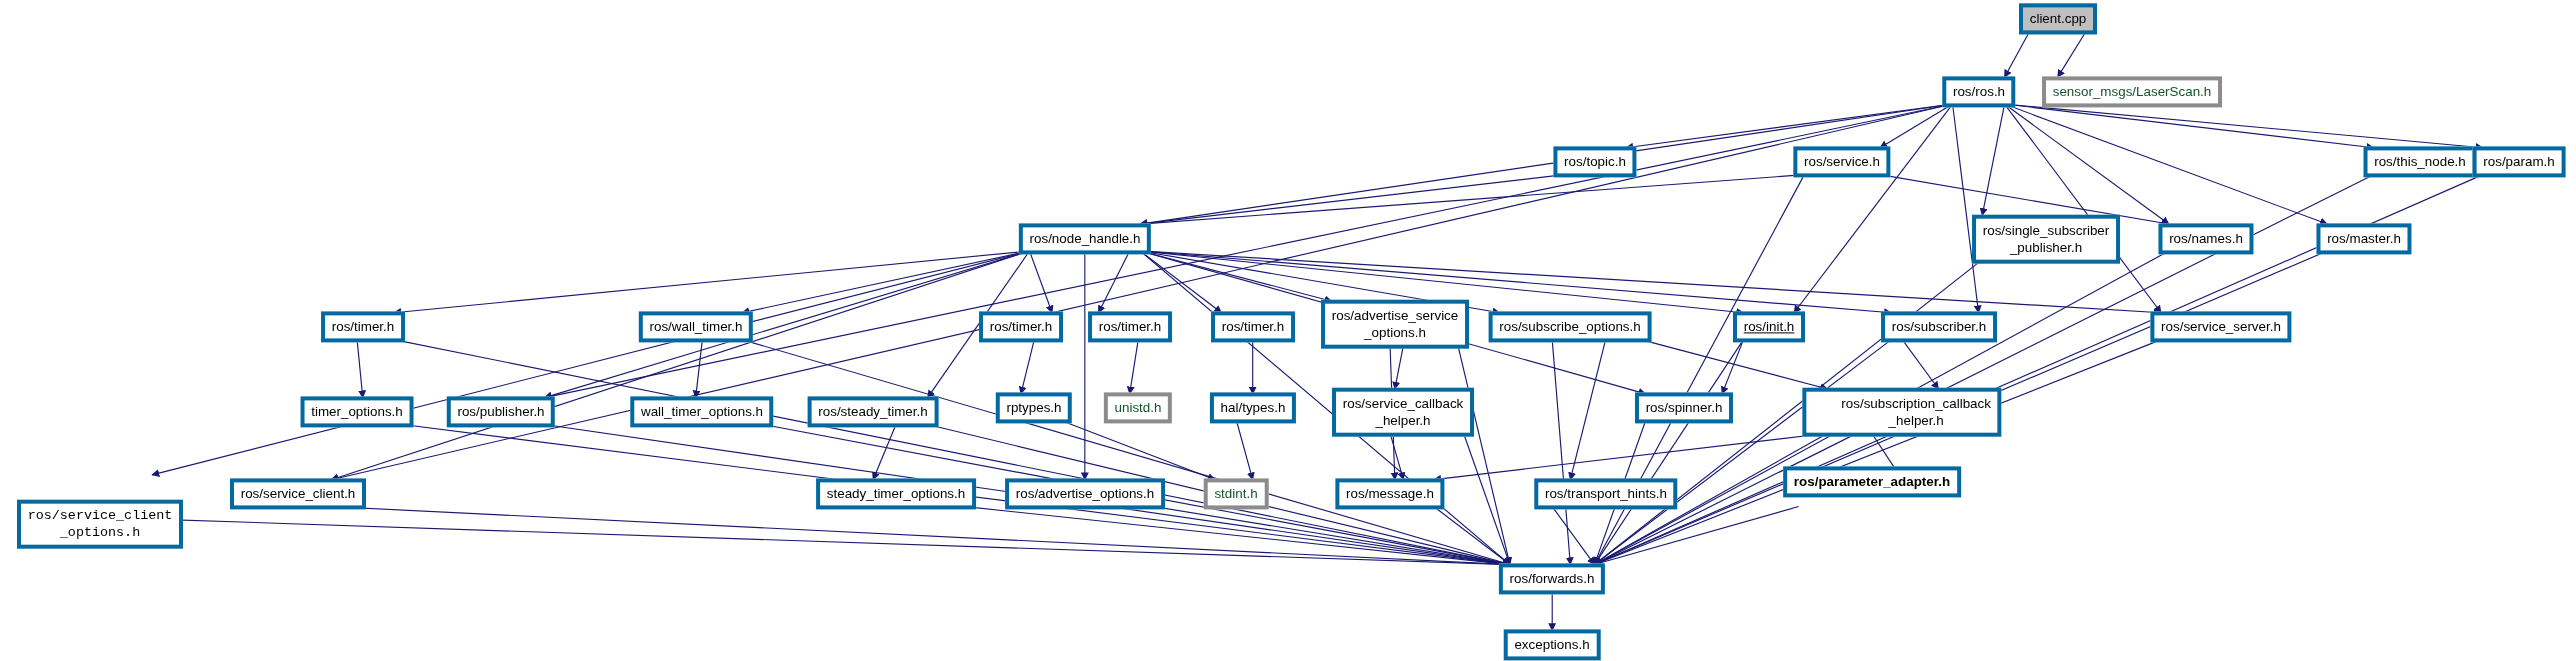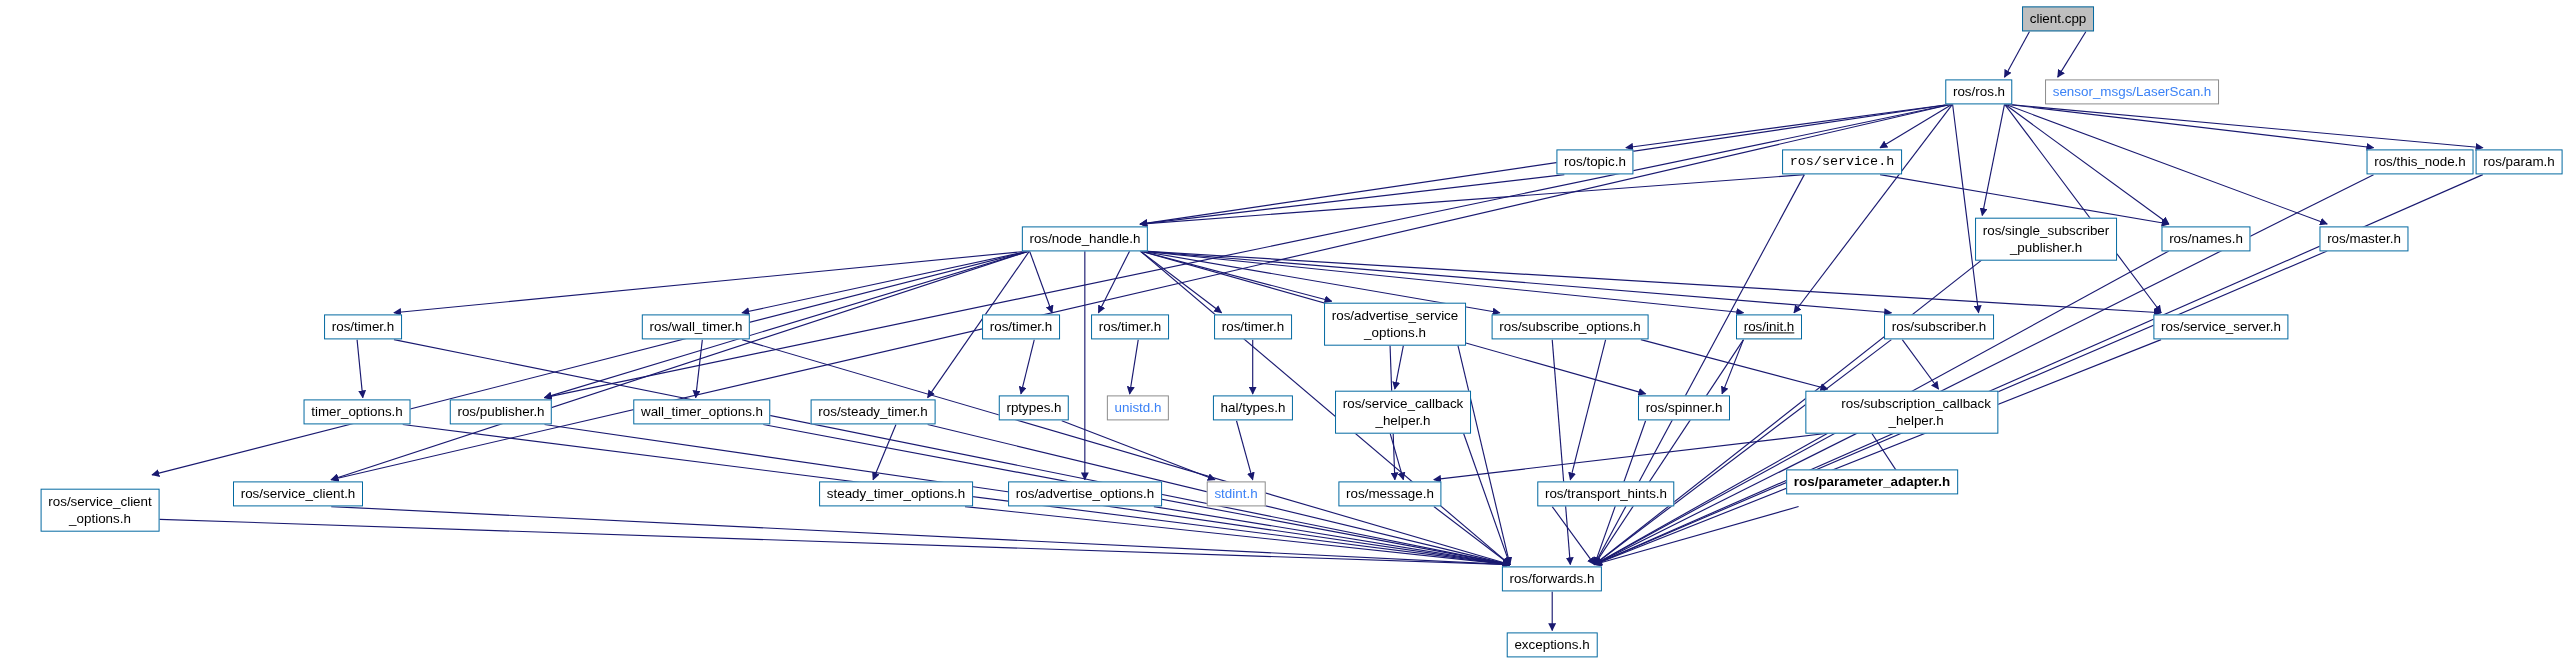--- a/index.html
+++ b/index.html
@@ -12,37 +12,37 @@
     overflow: hidden;
   }
   #edges {
     position: absolute;
     left: 0; top: 0;
     pointer-events: none;
   }
   .node {
     position: absolute;
     transform: translate(-50%, -50%);
-    border: 1px solid #0369a1;
+    border: 4px solid #0369a1;
     background: #ffffff;
     padding: 2.9px 6.7px;
     font-size: 13.4px;
     line-height: 1.3;
     white-space: pre;
     text-align: center;
     color: #000000;
     cursor: pointer;
   }
   .node.highlight {
     background: #bfbfbf;
     cursor: default;
   }
   .node.external {
     border-color: #8c8c8c;
-    color: #3b82f6;
+    color: #14532d;
     cursor: default;
   }
 </style>
 </head>
 <body>
 
 <div id="canvas" style="background: rgb(255, 255, 255);">
   <svg id="edges" width="2576" height="661" xmlns="http://www.w3.org/2000/svg" viewBox="0 0 2700 693">
     <defs>
       <marker id="arrow" viewBox="0 0 10 10" refX="9" refY="5" markerWidth="7" markerHeight="7" orient="auto-start-reverse">
@@ -129,21 +129,21 @@
         <line x1="346.9140625" y1="531.09375" x2="1582.6484375" y2="591.90625" stroke="#191970" stroke-width="1.2" marker-end="url(#arrow)"></line>
         <line x1="159.078125" y1="544.1875" x2="1582.6484375" y2="591.90625" stroke="#191970" stroke-width="1.2" marker-end="url(#arrow)"></line>
         <line x1="1209.3828125" y1="531.09375" x2="1582.6484375" y2="591.90625" stroke="#191970" stroke-width="1.2" marker-end="url(#arrow)"></line>
         <line x1="1627" y1="620.09375" x2="1627" y2="660.90625" stroke="#191970" stroke-width="1.2" marker-end="url(#arrow)"></line>
       </g>
   </svg>
 <div class="node highlight" style="background: rgb(191, 191, 191); left: 2058px; top: 19px;">client.cpp</div>
     <div class="node" style="left: 1979px; top: 92px;">ros/ros.h</div>
     <div class="node external" style="left: 2132px; top: 92px;">sensor_msgs/LaserScan.h</div>
     <div class="node" style="left: 1595px; top: 162px;">ros/topic.h</div>
-    <div class="node" style="left: 1842px; top: 162px; font-family: Liberation Mono, monospace;">ros/service.h</div>
+    <div class="node" style="left: 1842px; top: 162px;">ros/service.h</div>
     <div class="node" style="left: 2420px; top: 162px;">ros/this_node.h</div>
     <div class="node" style="left: 2519px; top: 162px;">ros/param.h</div>
     <div class="node" style="left: 1085px; top: 239px;">ros/node_handle.h</div>
     <div class="node" style="left: 2046px; top: 239px;">ros/single_subscriber
 _publisher.h</div>
     <div class="node" style="left: 2206px; top: 239px;">ros/names.h</div>
     <div class="node" style="left: 2364px; top: 239px;">ros/master.h</div>
     <div class="node" style="left: 363px; top: 327px;">ros/timer.h</div>
     <div class="node" style="left: 696px; top: 327px;">ros/wall_timer.h</div>
     <div class="node" style="left: 1021px; top: 327px;">ros/timer.h</div>
@@ -160,21 +160,21 @@
     <div class="node" style="left: 702px; top: 412px;">wall_timer_options.h</div>
     <div class="node" style="left: 873px; top: 412px;">ros/steady_timer.h</div>
     <div class="node" style="left: 1034px; top: 408px;">rptypes.h</div>
     <div class="node external" style="left: 1138px; top: 408px;">unistd.h</div>
     <div class="node" style="left: 1253px; top: 408px;">hal/types.h</div>
     <div class="node" style="left: 1403px; top: 412px;">ros/service_callback
 _helper.h</div>
     <div class="node" style="left: 1684px; top: 408px;">ros/spinner.h</div>
     <div class="node" style="left: 1902px; top: 412px; padding-left: 35px;">ros/subscription_callback
 _helper.h</div>
-    <div class="node" style="left: 100px; top: 510px;">ros/service_client
+    <div class="node" style="left: 100px; top: 524px; font-family: Liberation Mono, monospace;">ros/service_client
 _options.h</div>
     <div class="node" style="left: 274px; top: 494px; margin-left: 24px;">ros/service_client.h</div>
     <div class="node" style="left: 896px; top: 494px;">steady_timer_options.h</div>
     <div class="node" style="left: 1085px; top: 494px;">ros/advertise_options.h</div>
     <div class="node external" style="left: 1236px; top: 494px;">stdint.h</div>
     <div class="node" style="left: 1390px; top: 494px;">ros/message.h</div>
     <div class="node" style="left: 1606px; top: 494px;">ros/transport_hints.h</div>
     <div class="node" style="left: 1872px; top: 482px; font-weight: bold;">ros/parameter_adapter.h</div>
     <div class="node" style="left: 1552px; top: 579px;">ros/forwards.h</div>
     <div class="node" style="left: 1552px; top: 645px;">exceptions.h</div>

